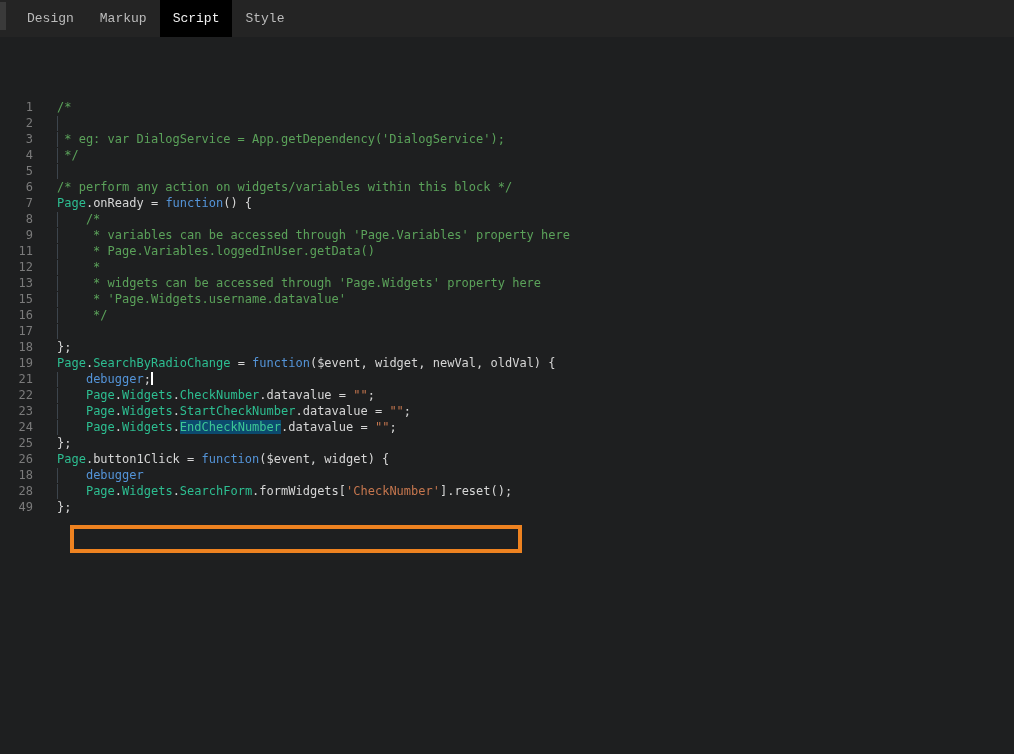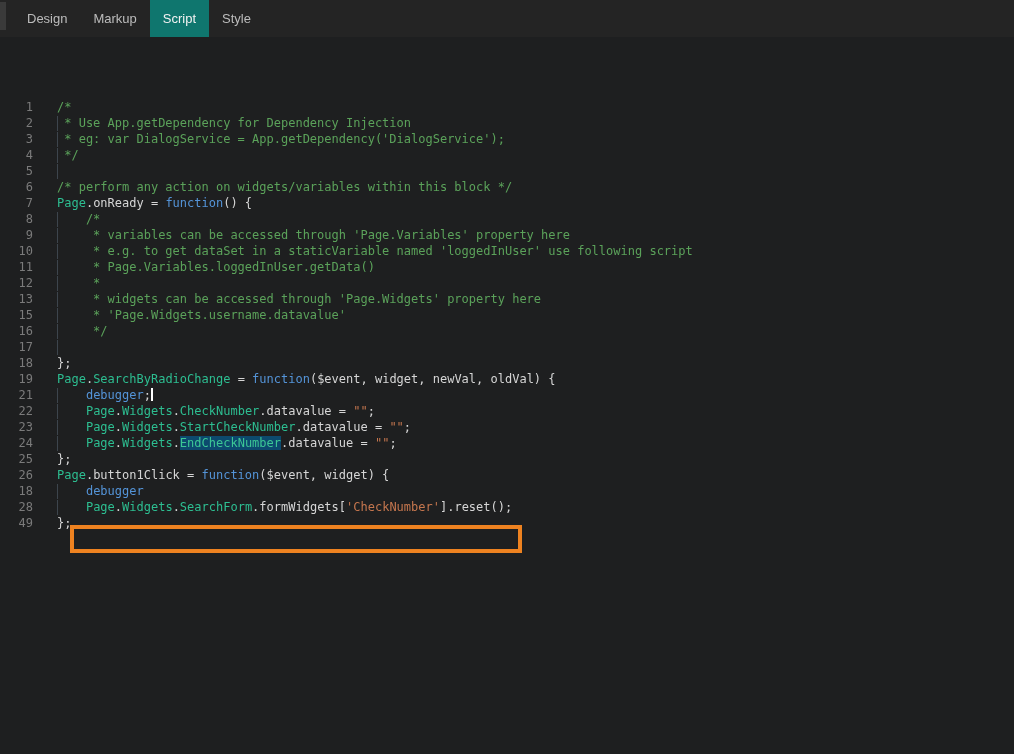--- a/index.html
+++ b/index.html
@@ -3,28 +3,28 @@
 <meta charset="utf-8">
 <style>
   html,body{margin:0;padding:0;background:#141414;}
   .app{
     position:relative;width:1014px;height:754px;overflow:hidden;
     background:#1e1f20;font-family:"Liberation Sans",sans-serif;
   }
   
   .tabbar{
     position:absolute;top:0;left:0;right:0;height:37px;
-    background:#242424;display:flex;align-items:stretch;padding-left:14px;
+    background:#242424;display:flex;align-items:stretch;padding-left:14px;font-family:Liberation Mono, monospace;
   }
   .corner-block{position:absolute;left:0;top:2px;width:6px;height:28px;background:#3a3a3a;}
   .tab{
     padding:0 13px;display:flex;align-items:center;
     font-size:13px;color:#bcbcbc;cursor:pointer;white-space:nowrap;
   }
-  .tab.active{background:#0f766e;color:#f2f2f2;}
+  .tab.active{background:#000000;color:#f2f2f2;}
   
   .editor{position:absolute;top:37px;left:0;right:0;bottom:0;background:#1e1f20;}
   .lines{
     padding-top:62px;
     font-family:"DejaVu Sans Mono",monospace;
     font-size:12px;line-height:16px;
   }
   .line{display:flex;height:16px;white-space:pre;}
   .ln{width:33px;text-align:right;color:#7b7b7b;flex:none;}
   .code{margin-left:24px;position:relative;flex:1;}
@@ -51,29 +51,28 @@
     <div class="corner-block"></div>
     <div class="tab">Design</div>
     <div class="tab">Markup</div>
     <div class="tab active">Script</div>
     <div class="tab">Style</div>
   </div>
 
   <div class="editor">
     <div class="lines">
         <div class="line"><span class="ln">1</span><span class="code"><span class="tok-cm">/*</span></span></div>
-        <div class="line"><span class="ln">2</span><span class="code"><span class="guide"></span><span class="tok-cm"> * Use App.getDependency for Dependency Injection</span></span></div>
+        <div class="line"><span class="ln">2</span><span class="code"><span class="guide"></span></span></div>
         <div class="line"><span class="ln">3</span><span class="code"><span class="guide"></span><span class="tok-cm"> * eg: var DialogService = App.getDependency('DialogService');</span></span></div>
         <div class="line"><span class="ln">4</span><span class="code"><span class="guide"></span><span class="tok-cm"> */</span></span></div>
         <div class="line"><span class="ln">5</span><span class="code"><span class="guide"></span></span></div>
         <div class="line"><span class="ln">6</span><span class="code"><span class="tok-cm">/* perform any action on widgets/variables within this block */</span></span></div>
         <div class="line"><span class="ln">7</span><span class="code"><span class="tok-id">Page</span><span class="tok-pl">.onReady = </span><span class="tok-kw">function</span><span class="tok-pl">() {</span></span></div>
         <div class="line"><span class="ln">8</span><span class="code"><span class="guide"></span><span class="tok-cm">    /*</span></span></div>
         <div class="line"><span class="ln">9</span><span class="code"><span class="guide"></span><span class="tok-cm">     * variables can be accessed through 'Page.Variables' property here</span></span></div>
-        <div class="line"><span class="ln">10</span><span class="code"><span class="guide"></span><span class="tok-cm">     * e.g. to get dataSet in a staticVariable named 'loggedInUser' use following script</span></span></div>
         <div class="line"><span class="ln">11</span><span class="code"><span class="guide"></span><span class="tok-cm">     * Page.Variables.loggedInUser.getData()</span></span></div>
         <div class="line"><span class="ln">12</span><span class="code"><span class="guide"></span><span class="tok-cm">     *</span></span></div>
         <div class="line"><span class="ln">13</span><span class="code"><span class="guide"></span><span class="tok-cm">     * widgets can be accessed through 'Page.Widgets' property here</span></span></div>
         <div class="line"><span class="ln">15</span><span class="code"><span class="guide"></span><span class="tok-cm">     * 'Page.Widgets.username.datavalue'</span></span></div>
         <div class="line"><span class="ln">16</span><span class="code"><span class="guide"></span><span class="tok-cm">     */</span></span></div>
         <div class="line"><span class="ln">17</span><span class="code"><span class="guide"></span></span></div>
         <div class="line"><span class="ln">18</span><span class="code"><span class="tok-pl">};</span></span></div>
         <div class="line"><span class="ln">19</span><span class="code"><span class="tok-id">Page</span><span class="tok-pl">.</span><span class="tok-id">SearchByRadioChange</span><span class="tok-pl"> = </span><span class="tok-kw">function</span><span class="tok-pl">($event, widget, newVal, oldVal) {</span></span></div>
         <div class="line"><span class="ln">21</span><span class="code"><span class="guide"></span><span class="tok-pl">    </span><span class="tok-kw">debugger</span><span class="tok-pl">;</span><span class="tok-cur"></span></span></div>
         <div class="line"><span class="ln">22</span><span class="code"><span class="guide"></span><span class="tok-pl">    </span><span class="tok-id">Page</span><span class="tok-pl">.</span><span class="tok-id">Widgets</span><span class="tok-pl">.</span><span class="tok-id">CheckNumber</span><span class="tok-pl">.datavalue = </span><span class="tok-str">""</span><span class="tok-pl">;</span></span></div>

